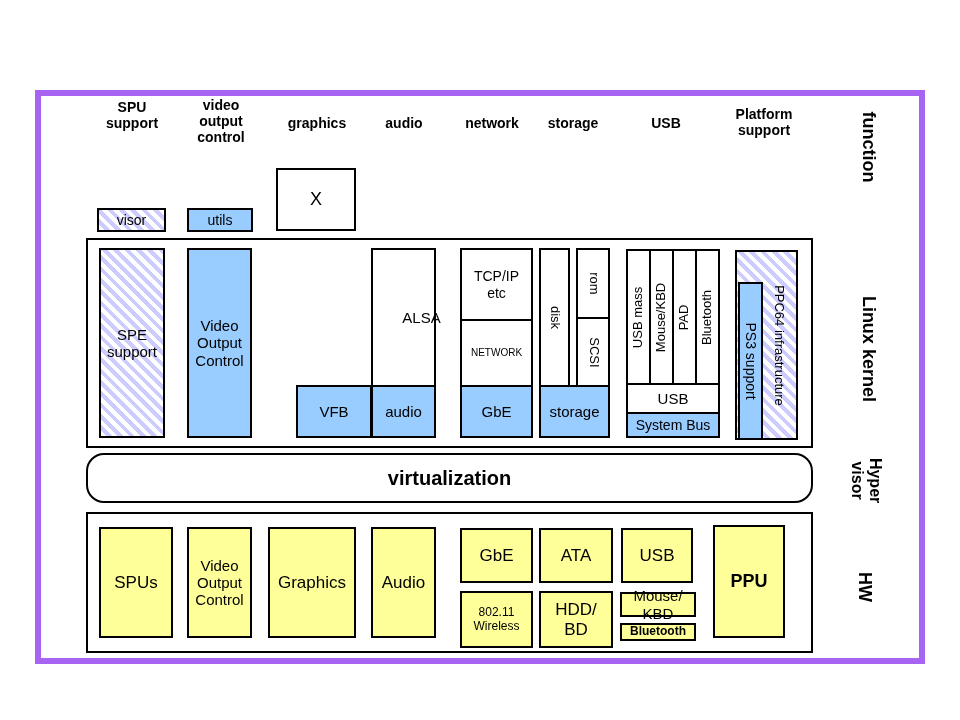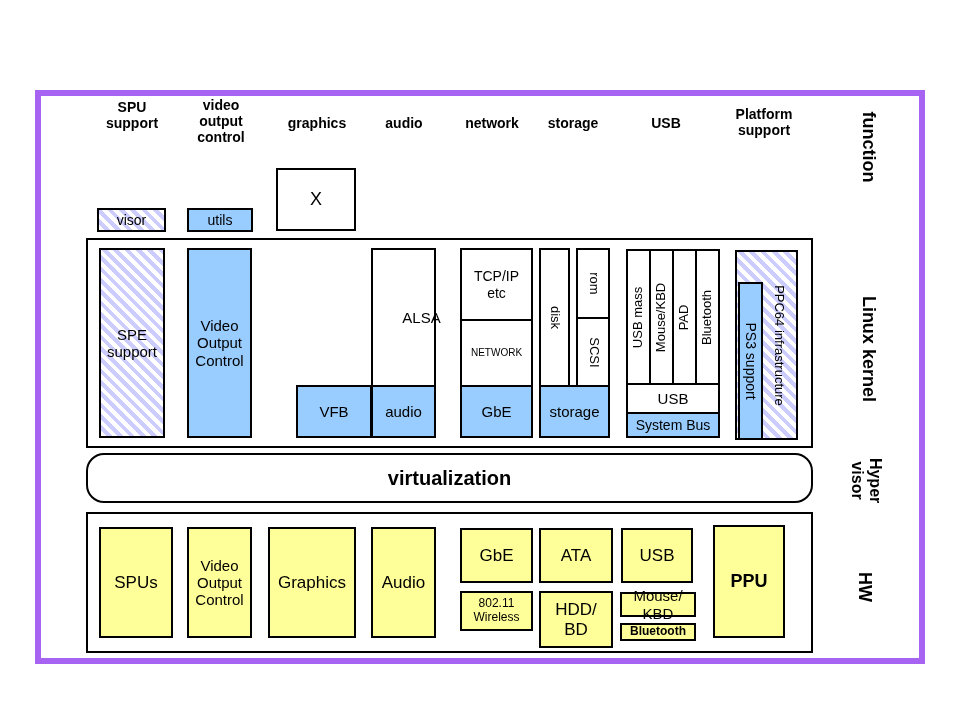--- a/index.html
+++ b/index.html
@@ -113,21 +113,21 @@
   <div class="box" style="left:86px;top:512px;width:727px;height:141px;"></div>
 
   <div class="box yellow fs17" style="left:99px;top:527px;width:74px;height:111px;">SPUs</div>
   <div class="box yellow" style="left:187px;top:527px;width:65px;height:111px;">Video
 Output
 Control</div>
   <div class="box yellow fs17" style="left:268px;top:527px;width:88px;height:111px;">Graphics</div>
   <div class="box yellow fs17" style="left:371px;top:527px;width:65px;height:111px;">Audio</div>
 
   <div class="box yellow fs17" style="left:460px;top:528px;width:73px;height:55px;">GbE</div>
-  <div class="box yellow fs12" style="left:460px;top:591px;width:73px;height:40px;">802.11
+  <div class="box yellow fs12" style="left:460px;top:591px;width:73px;height:57px;">802.11
 Wireless</div>
 
   <div class="box yellow fs17" style="left:539px;top:528px;width:74px;height:55px;">ATA</div>
   <div class="box yellow fs17" style="left:539px;top:591px;width:74px;height:57px;">HDD/
 BD</div>
 
   <div class="box yellow fs17" style="left:621px;top:528px;width:72px;height:55px;">USB</div>
   <div class="box yellow fs9" style="left:620px;top:592px;width:76px;height:25px;">Mouse/
 KBD</div>
   <div class="box yellow fs12 bold" style="left:620px;top:623px;width:76px;height:18px;">Bluetooth</div>

